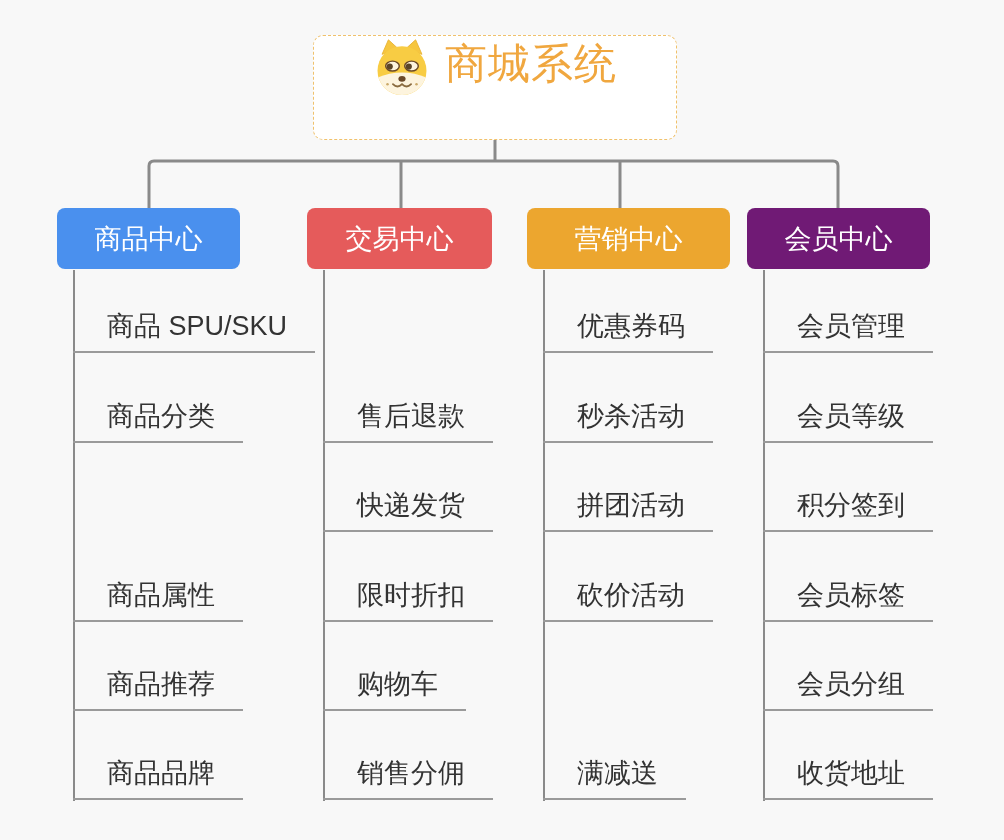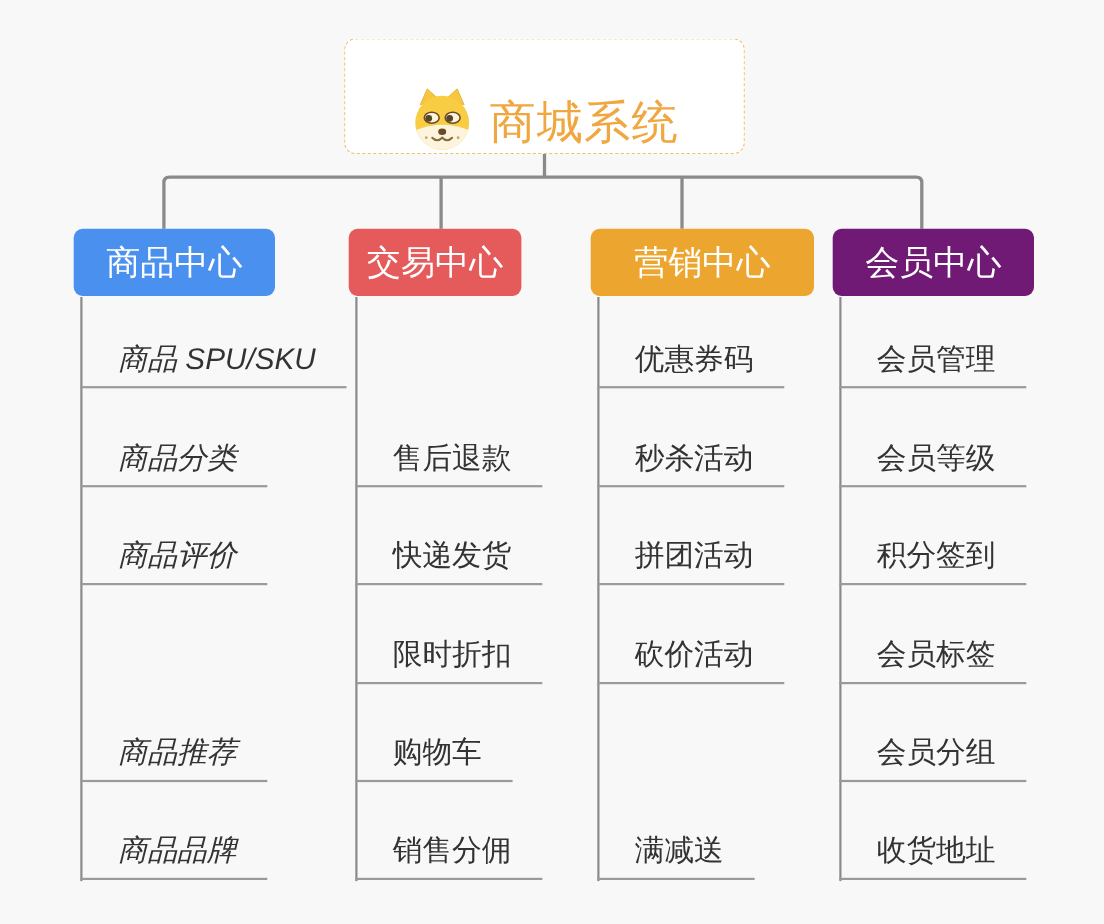--- a/index.html
+++ b/index.html
@@ -7,41 +7,41 @@
     width:1004px;height:840px;position:relative;overflow:hidden;
     background:#f8f8f8;
     font-family:"Liberation Sans","DejaVu Sans",sans-serif;
   }
   
   #connector-svg{position:absolute;left:0;top:0;z-index:0;}
   
   .root-node{
     position:absolute;left:313px;top:35px;width:364px;height:105px;
     background:#ffffff;border:1px dashed #f0c16b;border-radius:10px;
-    display:flex;align-items:flex-end;justify-content:center;z-index:2;
+    display:flex;align-items:flex-start;justify-content:center;z-index:2;
     box-sizing:border-box;
   }
   .root-title{
     font-size:42px;color:#f0a73f;letter-spacing:1px;margin-left:14px;
     white-space:nowrap;
   }
   .root-icon{width:58px;height:62px;flex:0 0 auto;}
   
   .branch-box{
     position:absolute;top:208px;height:61px;border-radius:8px;
     display:flex;align-items:center;justify-content:center;
-    color:#ffffff;font-size:31px;z-index:2;white-space:nowrap;margin-left:10px;
+    color:#ffffff;font-size:27px;z-index:2;white-space:nowrap;
   }
   .branch-0{left:57px;width:183px;background:#4a90ee;}
-  .branch-1{left:307px;width:157px;background:#e55b5b;}
+  .branch-1{left:307px;width:185px;background:#e55b5b;}
   .branch-2{left:527px;width:203px;background:#eca62f;text-align:right;}
   .branch-3{left:747px;width:183px;background:#701a75;}
   
   .leaf-col{position:absolute;top:270px;width:260px;height:540px;z-index:1;}
-  .col-0{left:73px;font-style:italic;}
+  .col-0{left:73px;}
   .col-1{left:323px;}
   .col-2{left:543px;}
   .col-3{left:763px;}
   .trunk-line{
     position:absolute;left:0;top:0;width:2px;height:531px;background:#8a8a8a;
   }
   .leaf{
     position:absolute;left:0;
     padding:0 28px 8px 34px;
     border-bottom:2px solid #9a9a9a;
@@ -103,21 +103,21 @@
     <span>营销中心</span>
   </div>
 <div class="branch-box branch-3">
     <span>会员中心</span>
   </div>
 
 <div class="leaf-col col-0">
   <div class="trunk-line"></div>
   <div class="leaf leaf-r0">商品 SPU/SKU</div>
   <div class="leaf leaf-r1">商品分类</div>
-  <div class="leaf leaf-r2">商品评价</div>
+  <div class="leaf leaf-r3">商品属性</div>
   <div class="leaf leaf-r4">商品推荐</div>
   <div class="leaf leaf-r5">商品品牌</div>
 </div>
 
 <div class="leaf-col col-1">
   <div class="trunk-line"></div>
   <div class="leaf leaf-r1">售后退款</div>
   <div class="leaf leaf-r2">快递发货</div>
   <div class="leaf leaf-r3">限时折扣</div>
   <div class="leaf leaf-r4">购物车</div>

